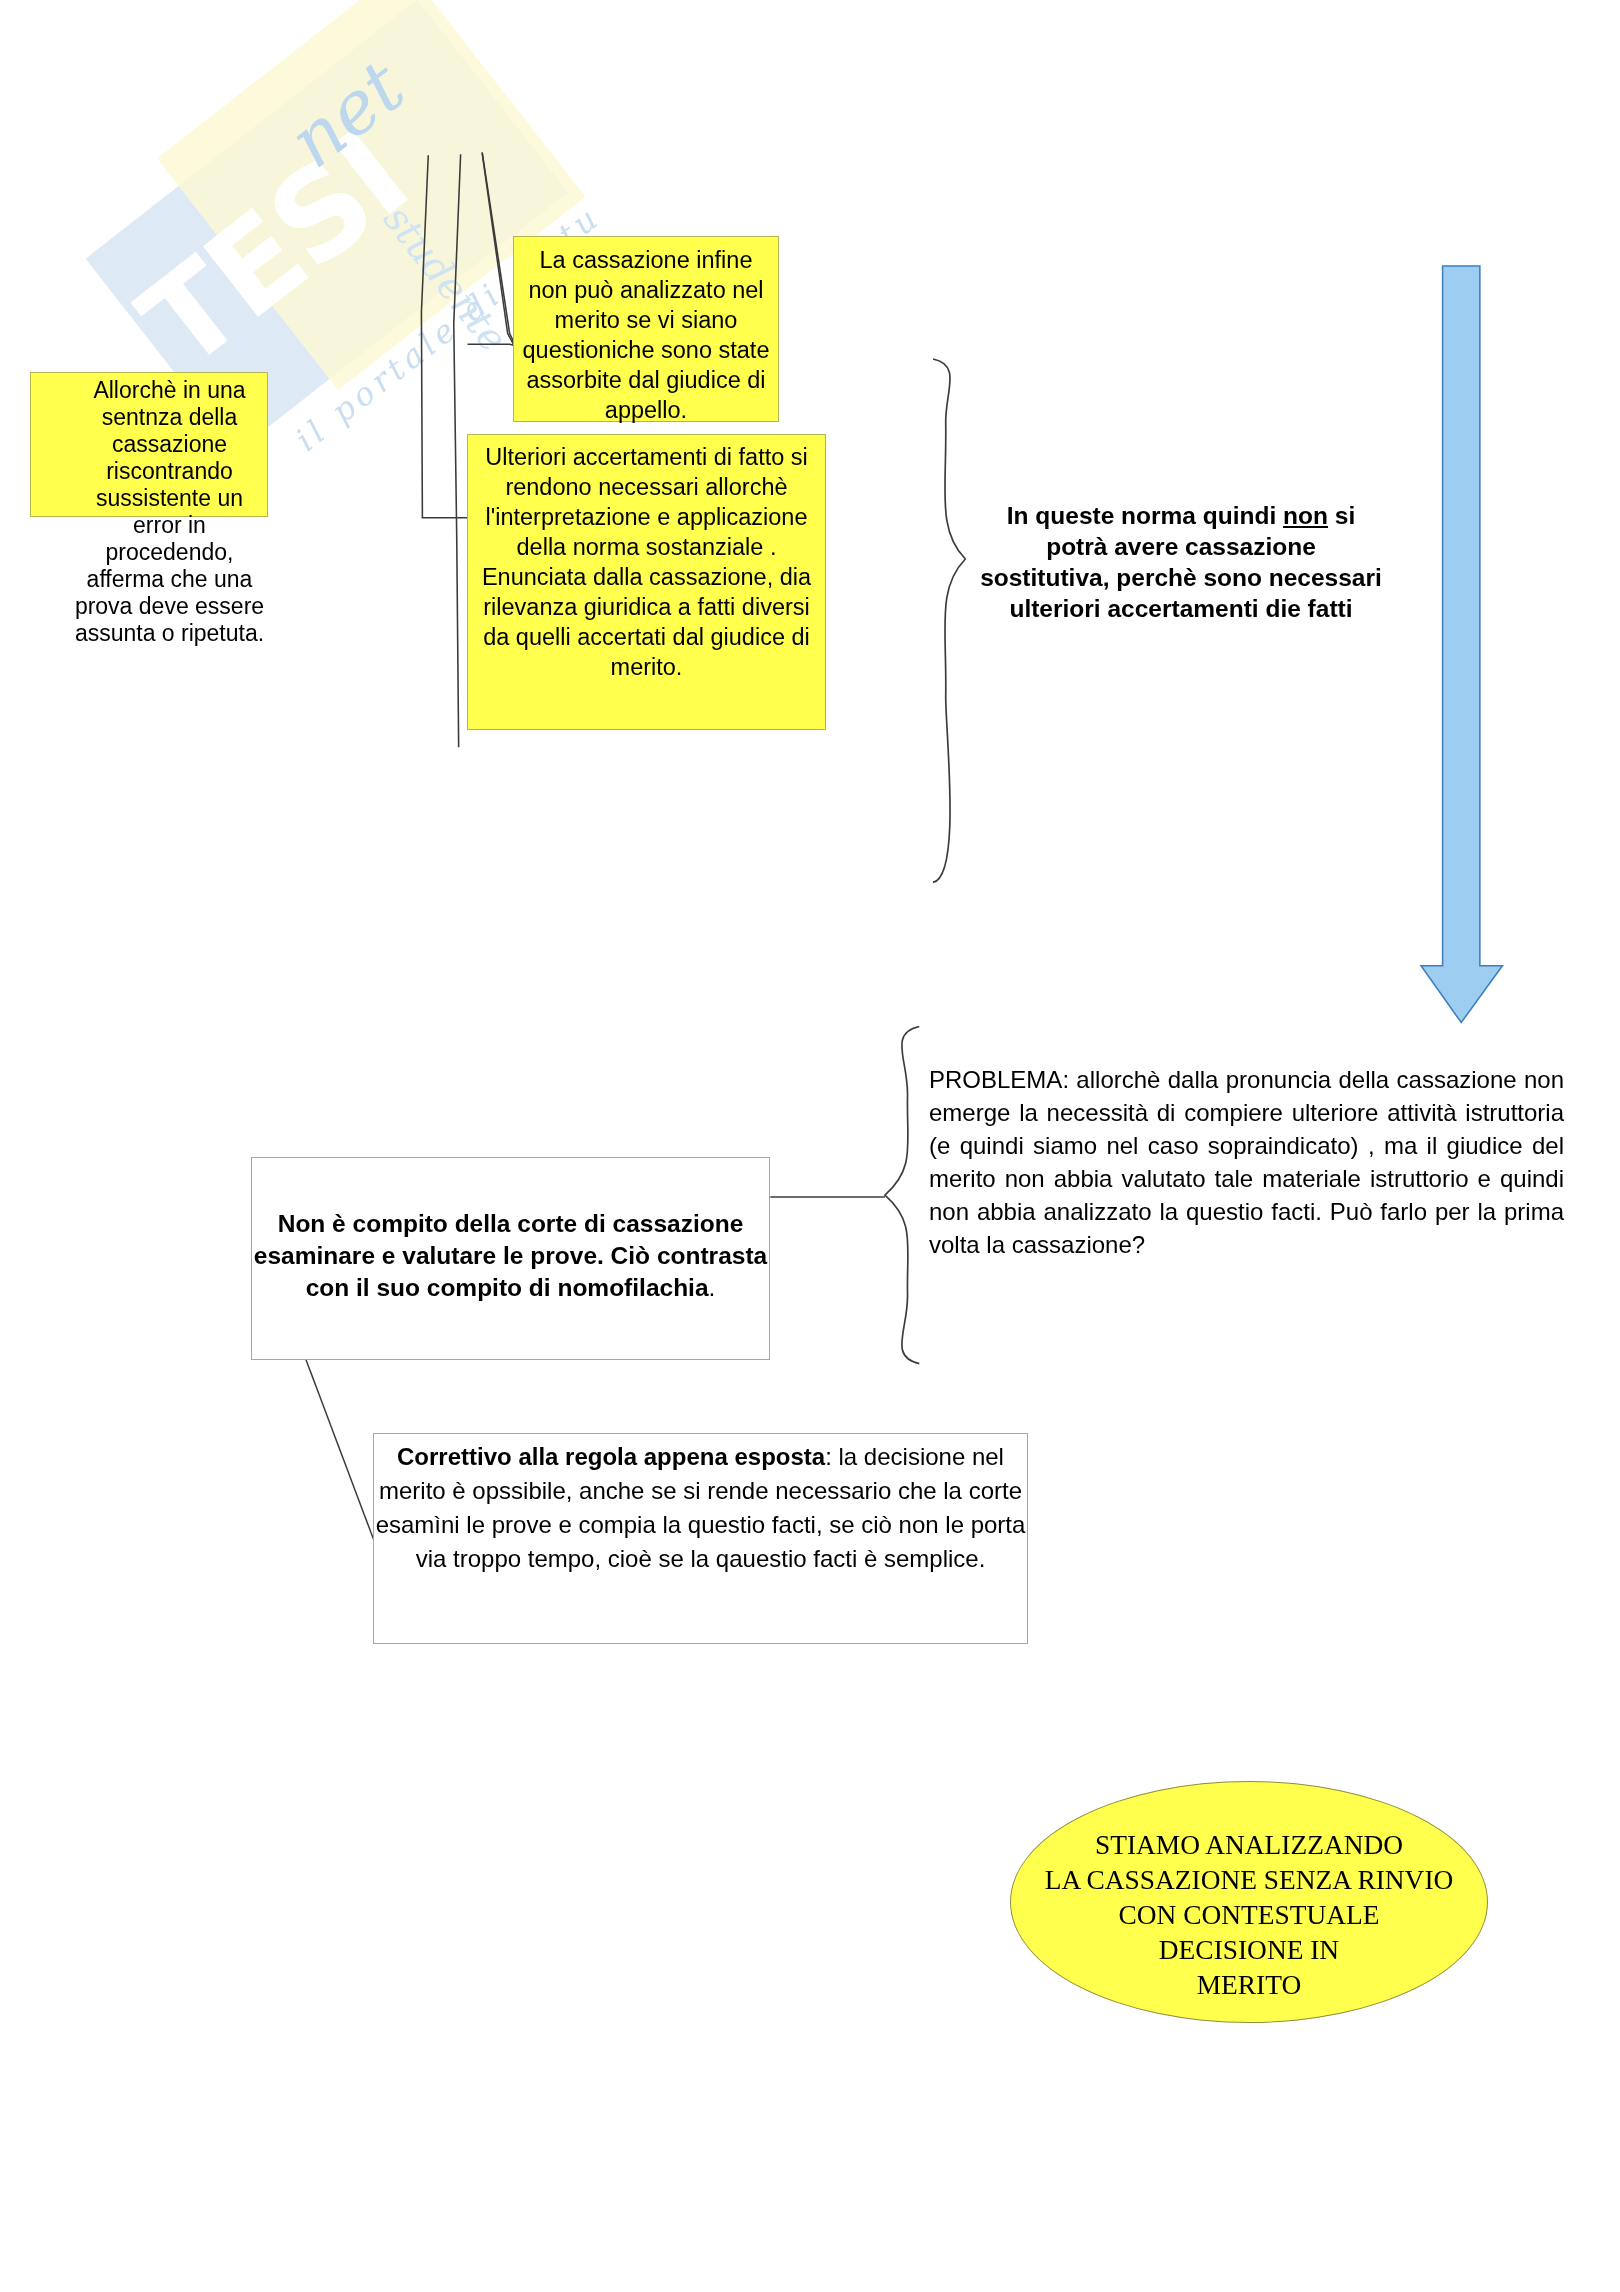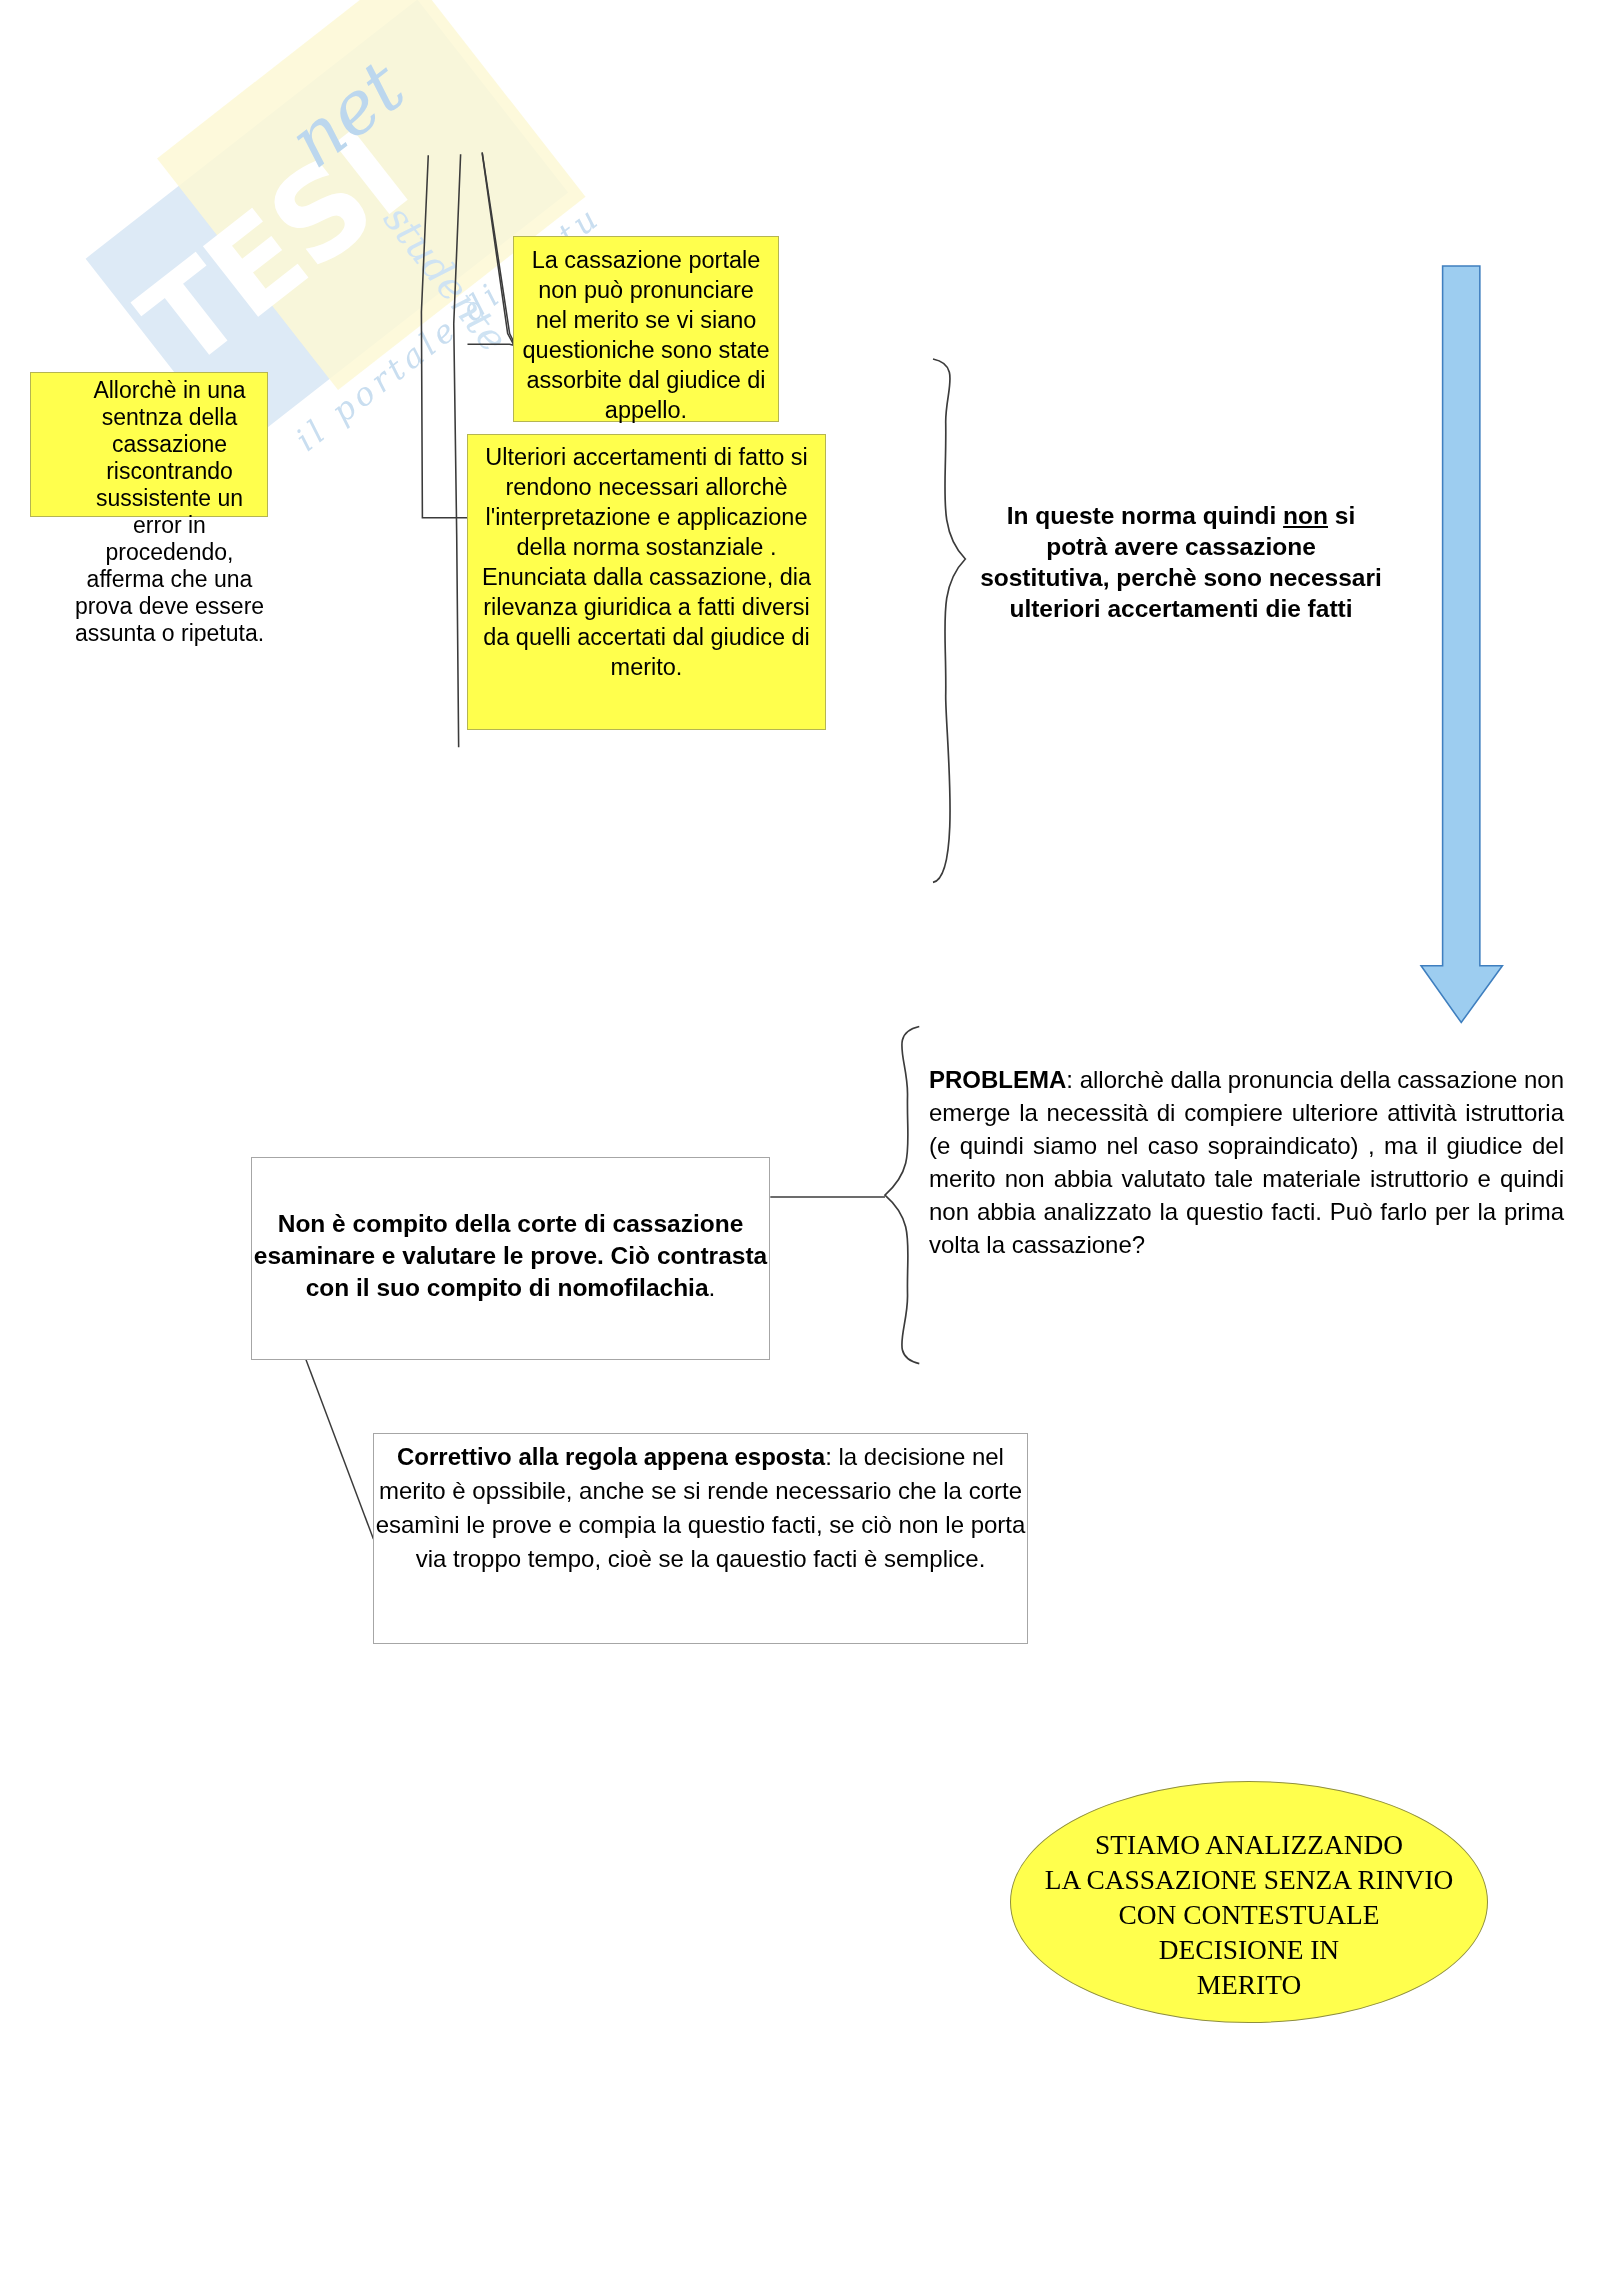--- a/index.html
+++ b/index.html
@@ -147,21 +147,21 @@
     font-weight: bold;
     padding-top: 50px;
   }
   #box-noncompito .nb { font-weight: normal; }
 
   #box-problema {
     left: 929px; top: 1063px; width: 635px; height: 294px;
     font-size: 24px; line-height: 33px;
     text-align: justify;
   }
-  #box-problema b { font-weight: bold; }
+  #box-problema b { font-weight: normal; }
 
   #box-correttivo {
     left: 373px; top: 1433px; width: 655px; height: 211px;
     font-size: 24px; line-height: 34px;
     padding-top: 5.9px;
   }
   #box-correttivo .hd { font-weight: bold; }
 
   
   #ellipse-stiamo {
@@ -233,21 +233,21 @@
 
     <path d="M 272 1280 L 381 1570" fill="none" stroke="#3b3b3b" stroke-width="1.5"></path>
     <path d="M 326 1570 L 381 1570" fill="none" stroke="#3b3b3b" stroke-width="1.5" opacity="0"></path>
   </svg>
 
   <div class="node yellow" id="box-allorche">
     <p>Allorchè in una sentnza della cassazione riscontrando sussistente un error in procedendo, afferma che una prova deve essere assunta o ripetuta.</p>
   </div>
 
   <div class="node yellow" id="box-cassazione-infine">
-    <p>La cassazione portale non può pronunciare nel merito se vi siano questioniche sono state assorbite dal giudice di appello.</p>
+    <p>La cassazione infine non può analizzato nel merito se vi siano questioniche sono state assorbite dal giudice di appello.</p>
   </div>
 
   <div class="node yellow" id="box-ulteriori">
     <p>Ulteriori accertamenti di fatto si rendono necessari allorchè l'interpretazione e applicazione della norma sostanziale . Enunciata dalla cassazione, dia rilevanza giuridica a fatti diversi da quelli accertati dal giudice di merito.</p>
   </div>
 
   <div class="node plain" id="box-inqueste">
     <p><span>In queste norma quindi </span><u>non</u><span> si potrà avere cassazione sostitutiva, perchè sono necessari ulteriori accertamenti die fatti</span></p>
   </div>
 

